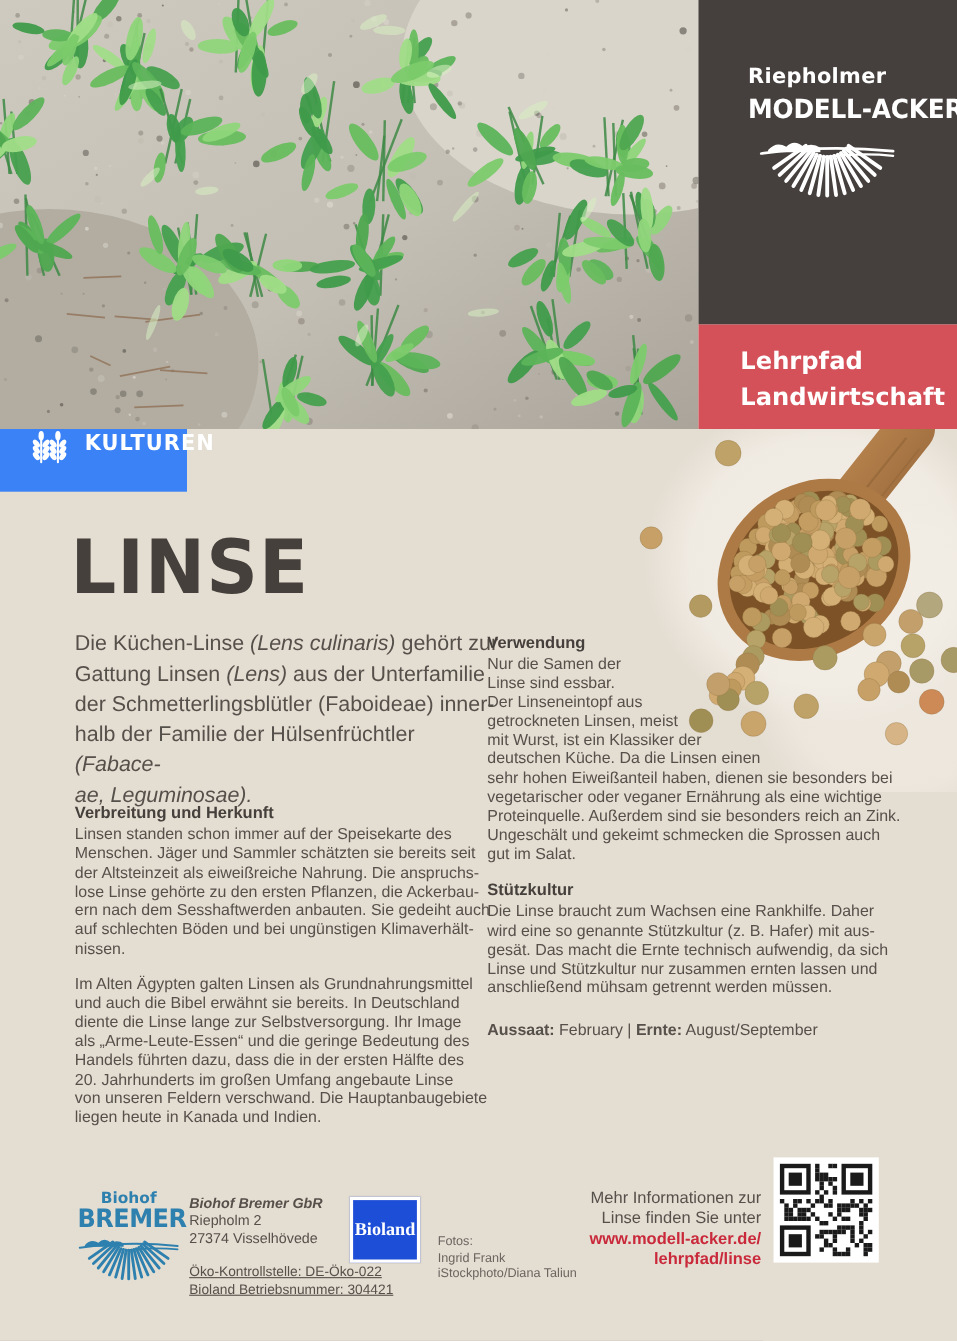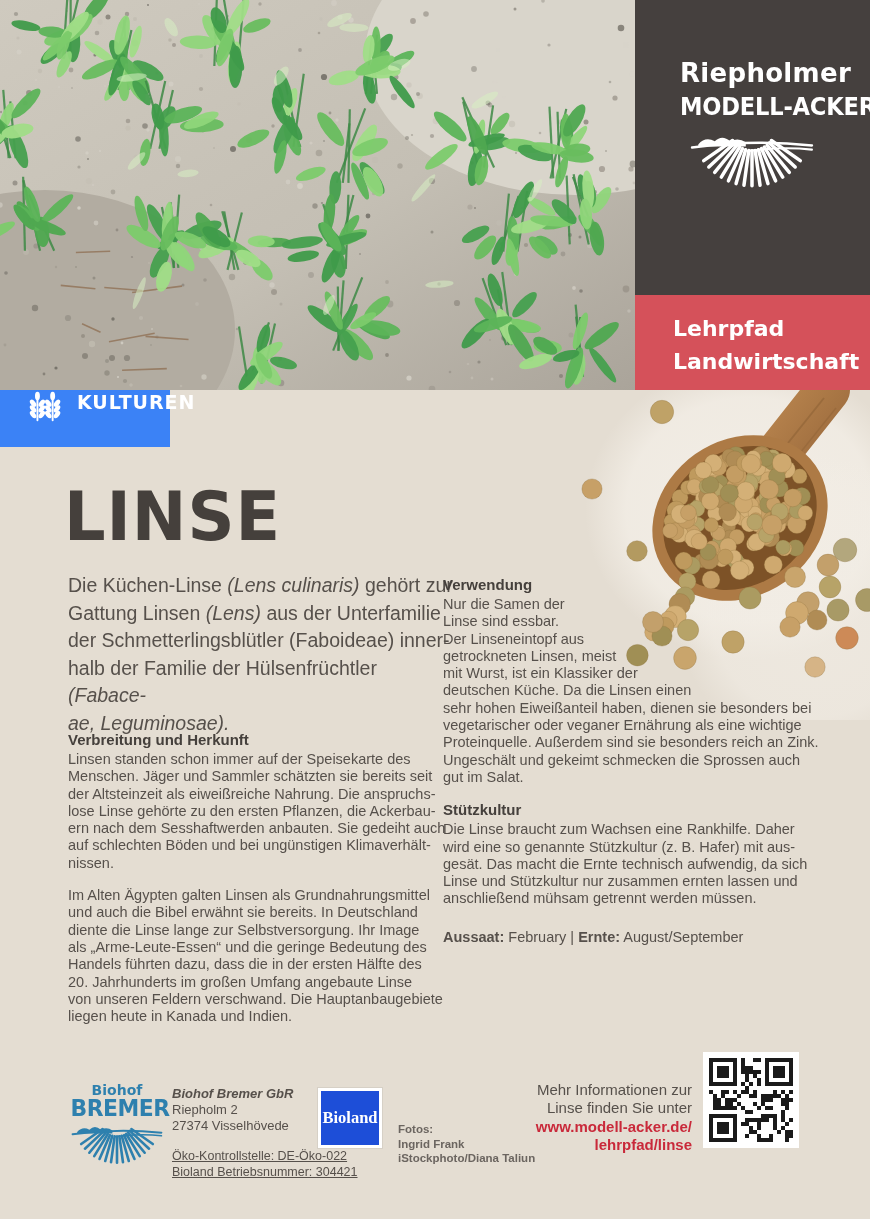--- a/index.html
+++ b/index.html
@@ -10,21 +10,21 @@
   }
   
   .hero-photo{position:absolute;left:0;top:0;width:635px;height:390px;overflow:hidden;}
   .hero-photo svg{display:block;}
   
   .brand-box{
     position:absolute;left:635px;top:0;width:235px;height:295px;
     background:#45403e;color:#fff;box-sizing:border-box;padding:58px 0 0 45px;
     font-family:"DejaVu Sans", sans-serif;
   }
-  .brand-top{font-size:26px;font-weight:bold;letter-spacing:.3px;}
+  .brand-top{font-size:19px;font-weight:bold;letter-spacing:.3px;}
   .brand-name{font-size:24px;font-weight:bold;letter-spacing:-.2px;margin-top:5px;
     transform:scaleX(.94);transform-origin:left;white-space:nowrap;}
   .brand-field{margin-top:10px;margin-left:-2px;}
   
   .ribbon{
     position:absolute;left:635px;top:295px;width:235px;height:95px;
     background:#d5515a;color:#fff;box-sizing:border-box;padding:17px 0 14px 38px;
     font-family:"DejaVu Sans", sans-serif;font-weight:bold;font-size:22px;line-height:33px;
     white-space:pre-line;
   }
@@ -64,21 +64,21 @@
   .addr-name{font-weight:bold;font-style:italic;}
   .addr-lines{white-space:pre-line;}
   .addr-cert{white-space:pre-line;margin-top:14px;font-size:12.5px;line-height:16px;text-decoration:underline;}
   .bioland{
     position:absolute;left:318px;top:1088px;width:58px;height:54px;background:#1d4ed8;
     border:3px solid #fff;box-shadow:0 0 0 1px #d6d0c6;
     display:flex;align-items:center;justify-content:center;
     color:#fff;font-family:"Liberation Serif", serif;font-weight:bold;font-size:16.5px;
   }
   .fotos{position:absolute;left:398px;top:1122px;font-size:11.5px;line-height:14.5px;
-    color:#6b6560;white-space:pre-line;font-weight:bold;}
+    color:#6b6560;white-space:pre-line;}
   .info-block{position:absolute;left:430px;top:1081px;width:262px;text-align:right;}
   .info-text{font-size:15px;line-height:17.5px;white-space:pre-line;}
   .info-link{font-size:15px;line-height:17.5px;white-space:pre-line;font-weight:bold;
     color:#c9293a;text-decoration:none;display:block;margin-top:2px;}
   .qr{position:absolute;left:703px;top:1052px;width:96px;height:96px;}
 </style>
 </head>
 <body>
 
 <div class="page">

